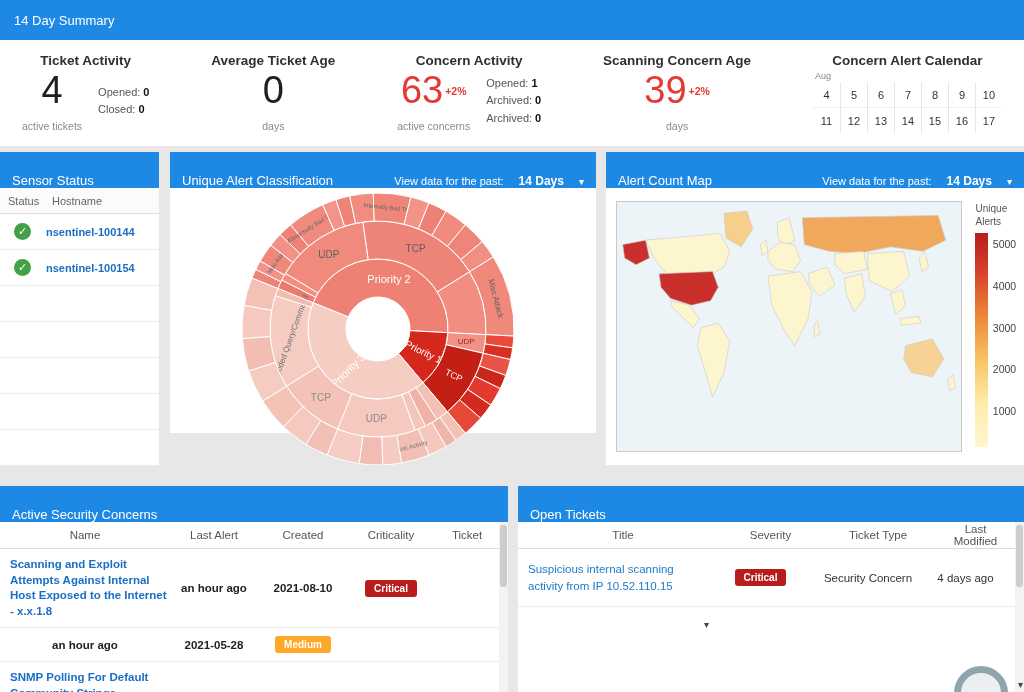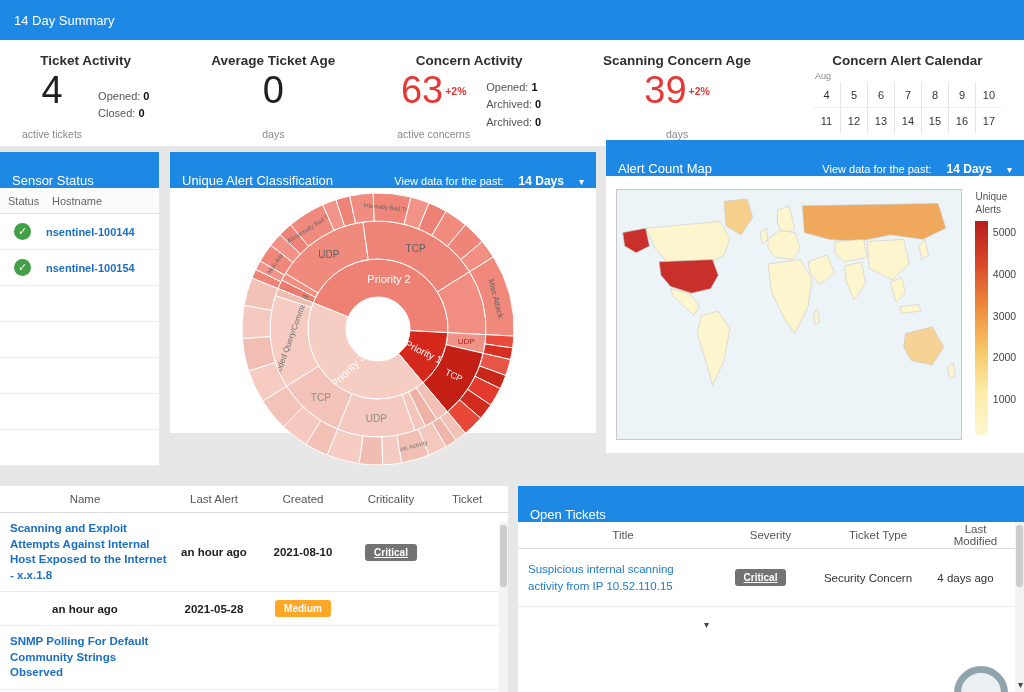--- a/index.html
+++ b/index.html
@@ -13,21 +13,21 @@
   
   .summary{position:absolute;left:0;top:40px;width:1024px;height:106px;background:#fff;
            display:flex;justify-content:space-between;padding:0 22px;box-sizing:border-box;}
   .stat{display:flex;flex-direction:column;align-items:center;}
   .stat-title{font-size:13.5px;font-weight:700;color:#2f2f2f;margin:13px 0 2px;text-align:center;}
   .stat-body{display:flex;align-items:center;justify-content:center;gap:16px;}
   .numrow{display:flex;align-items:flex-start;justify-content:center;gap:2px;}
   .stat-num{font-size:38px;font-weight:300;color:#1f1f1f;line-height:1.08;}
   .stat-num.red{color:#e53935;}
   .delta{font-size:10.5px;font-weight:700;color:#e53935;margin-top:15px;}
-  .stat-caption{font-size:10.5px;color:#8a8a8a;text-align:center;margin-top:17px;}
+  .stat-caption{font-size:10.5px;color:#8a8a8a;text-align:center;margin-top:9px;}
   .mini-stats{font-size:11px;color:#555;line-height:1.55;text-align:left;}
   .ms-line b{color:#111;margin-left:3px;font-weight:700;}
 
   .cal-wrap{margin-top:1px;}
   .cal-month{font-size:9px;color:#888;height:11px;margin-left:2px;}
   .cal-grid{display:grid;grid-template-columns:repeat(7,27px);}
   .cal-cell{height:25px;display:flex;align-items:center;justify-content:center;font-size:11px;color:#333;
             border-left:1px solid #e6e6e6;cursor:pointer;}
   .cal-cell:nth-child(7n+1){border-left:none;}
   .cal-cell:nth-child(n+8){border-top:1px solid #f0f0f0;}
@@ -51,21 +51,21 @@
   .check-icon{width:17px;height:17px;border-radius:50%;background:#43a047;color:#fff;font-size:11px;
               display:flex;align-items:center;justify-content:center;margin-left:14px;flex:0 0 auto;}
   .sensor-host{font-size:11px;font-weight:700;color:#1a6fc4;margin-left:15px;cursor:pointer;}
 
   
   .class-panel{left:170px;top:152px;width:426px;height:281px;}
   .class-body{height:277px;display:flex;align-items:center;justify-content:center;}
   #sunburst-svg{width:420px;height:277px;font-family:inherit;}
 
   
-  .map-panel{left:606px;top:140px;width:418px;height:313px;}
+  .map-panel{left:606px;top:152px;width:418px;height:313px;}
   .map-body{height:277px;display:flex;box-sizing:border-box;padding:13px 2px 13px 10px;}
   .map-frame{width:346px;height:251px;border:1px solid #c9c9c9;box-sizing:border-box;background:#edf4f8;}
   #world-map{width:100%;height:100%;display:block;}
   .scale-col{flex:1;display:flex;flex-direction:column;align-items:center;padding-left:7px;box-sizing:border-box;}
   .legend-title{font-size:10px;color:#555;line-height:1.25;margin:2px 0 5px;width:40px;}
   .scale-row{display:flex;height:214px;}
   .scale-bar{width:13px;height:100%;}
   .scale-ticks{display:flex;flex-direction:column;justify-content:space-between;
                padding:5px 0 30px 5px;font-size:10.5px;color:#444;box-sizing:border-box;}
 
@@ -80,21 +80,21 @@
 
   .ot-panel{left:518px;top:486px;width:506px;height:206px;}
   .ot-head,.ot-row{display:grid;grid-template-columns:190px 105px 110px 85px;}
   .ot-head{height:26px;align-items:center;border-bottom:1px solid #dcdcdc;font-size:11.5px;color:#555;}
   .ot-head>div{text-align:center;padding-left:20px;}
   .ot-row{border-bottom:1px solid #ececec;align-items:center;padding:12px 0;}
   .ot-title{padding-left:10px;font-size:11.5px;color:#1e7ac9;line-height:1.45;cursor:pointer;}
   .ot-cell{text-align:center;font-size:11.5px;color:#333;}
 
   .badge{display:inline-block;color:#fff;font-size:10px;font-weight:700;padding:3px 9px;border-radius:3px;}
-  .badge-critical{background:#737373;text-decoration:underline;}
+  .badge-critical{background:#b91c1c;}
   .badge-medium{background:#ffa726;}
 
   
   .vscroll{position:absolute;top:36px;right:0;width:9px;bottom:0;background:#f3f3f3;}
   .vscroll .thumb{position:absolute;top:3px;left:1px;width:7px;height:62px;background:#cdcdcd;border-radius:3px;cursor:pointer;}
   .scroll-caret{position:absolute;font-size:10px;color:#444;cursor:pointer;}
   .float-caret{left:704px;top:619px;}
   .ot-scroll-caret{right:1px;bottom:2px;position:absolute;}
   .brand-logo{position:absolute;right:16px;bottom:-28px;width:54px;height:54px;border-radius:50%;
               background:#eceff1;border:7px solid #90a4ae;box-sizing:border-box;}
@@ -348,20 +348,23 @@
             <span>3000</span>
             <span>2000</span>
             <span>1000</span>
           </div>
         </div>
       </div>
     </div>
   </div>
 
   <div class="panel asc-panel">
+    <div class="panel-header">
+      <span class="panel-title">Active Security Concerns</span>
+    </div>
     <div class="asc-head">
       <div>Name</div>
       <div>Last Alert</div>
       <div>Created</div>
       <div>Criticality</div>
       <div>Ticket</div>
     </div>
     <div class="asc-row">
       <div class="asc-name">Scanning and Exploit Attempts Against Internal Host Exposed to the Internet - x.x.1.8</div>
       <div class="asc-cell">an hour ago</div>

